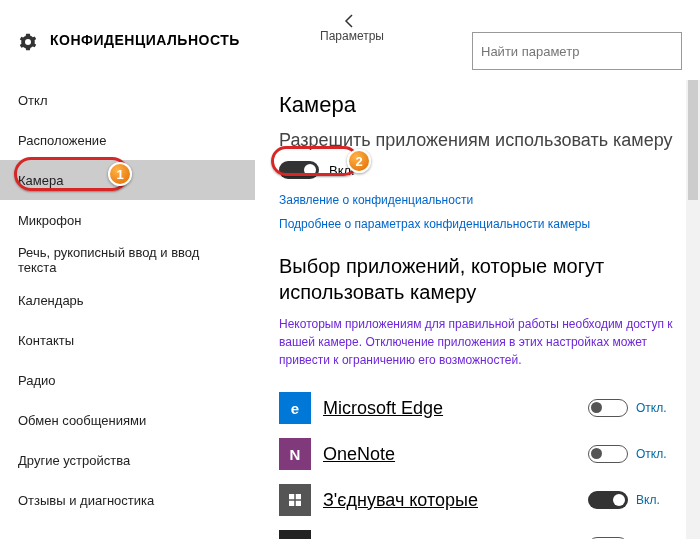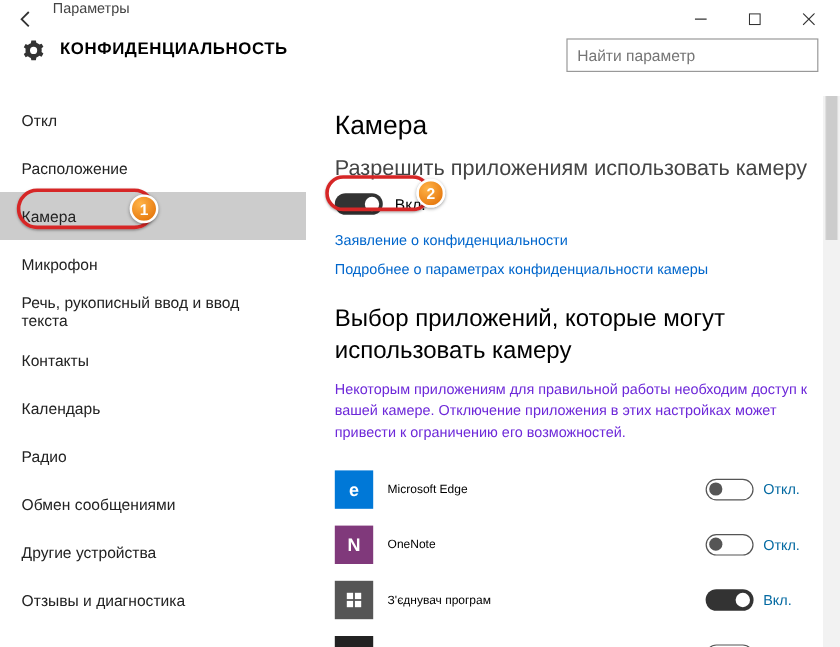--- a/index.html
+++ b/index.html
@@ -1,48 +1,48 @@
 <!DOCTYPE html>
 <html><head>
   <meta charset="utf-8">
   <style>
     * { margin: 0; padding: 0; box-sizing: border-box; font-family: 'Segoe UI', Tahoma, sans-serif; }
     body { background: #fff; font-size: 13px; color: #000; }
     .window { width: 700px; height: 539px; background: #fff; position: relative; overflow: hidden; }
-    .titlebar { height: 32px; display: flex; align-items: flex-start; padding: 0 4px; }
+    .titlebar { height: 32px; display: flex; align-items: center; padding: 13px 4px; flex-direction: column; }
     .back-btn { width: 36px; height: 32px; display: flex; align-items: center; justify-content: center; cursor: pointer; }
     .title-txt { font-size: 12px; color: #444; margin-left: 4px; }
     .winctrl { margin-left: auto; display: flex; }
     .winctrl div { width: 45px; height: 32px; display: flex; align-items: center; justify-content: center; cursor: pointer; }
     .subheader { height: 48px; display: flex; padding: 0 18px; }
     .gear { width: 20px; height: 20px; margin-right: 12px; display: flex; align-items: center; justify-content: center; }
     .page-title { font-size: 14px; font-weight: 600; letter-spacing: 0.5px; text-transform: uppercase; }
     .search-wrap { margin-left: auto; width: 210px; }
-    .search { width: 100%; height: 28px; border: 1px solid #999; padding: 0 8px; font-size: 13px; color: #666; outline: none; }
+    .search { width: 100%; height: 38px; border: 1px solid #999; padding: 0 8px; font-size: 13px; color: #666; outline: none; }
     .body { display: flex; height: calc(539px - 80px); }
     .sidebar { width: 255px; overflow-y: auto; }
     .nav-item { height: 40px; padding: 0 18px; display: flex; align-items: center; font-size: 13px; cursor: pointer; color: #222; }
     .nav-item.selected { background: #ccc; position: relative; }
     .callout-pill { position: absolute; border: 3px solid #d62626; border-radius: 18px; pointer-events: none; box-shadow: 0 1px 2px rgba(0,0,0,.35); }
     .callout-num { position: absolute; width: 24px; height: 24px; border-radius: 50%; background: radial-gradient(circle at 35% 30%, #ffb347, #e06a00); border: 2px solid #fff; color: #fff; font-weight: 700; font-size: 13px; display: flex; align-items: center; justify-content: center; box-shadow: 0 1px 3px rgba(0,0,0,.4); }
     .content { flex: 1; padding: 4px 24px 0 24px; overflow-y: auto; }
     .h1 { font-size: 22px; font-weight: 400; margin: 8px 0 12px 0; }
     .lbl { font-size: 18px; color: #444; margin-bottom: 10px; }
     .toggle-row { display: flex; align-items: center; margin-bottom: 14px; position: relative; }
     .toggle { width: 40px; height: 18px; border-radius: 9px; background: #333; position: relative; cursor: pointer; }
     .toggle.on::after { content: ''; position: absolute; right: 3px; top: 3px; width: 12px; height: 12px; border-radius: 50%; background: #fff; }
     .toggle.off { background: #fff; border: 1.5px solid #555; }
     .toggle.off::after { content: ''; position: absolute; left: 2px; top: 1.5px; width: 11px; height: 11px; border-radius: 50%; background: #555; }
     .toggle-text { margin-left: 10px; font-size: 13px; }
     .link { color: #0066cc; font-size: 12px; margin: 10px 0; cursor: pointer; display: block; }
     .h2 { font-size: 20px; font-weight: 400; margin: 22px 0 10px 0; line-height: 1.3; }
     .desc { font-size: 12px; color: #6d28d9; line-height: 1.5; margin-bottom: 16px; }
     .app-row { display: flex; align-items: center; height: 46px; }
     .app-icon { width: 32px; height: 32px; display: flex; align-items: center; justify-content: center; color: #fff; font-weight: 700; font-size: 15px; margin-right: 12px; flex-shrink: 0; }
-    .app-name { flex: 1; font-size: 10px; }
+    .app-name { flex: 1; font-size: 18px; text-decoration: underline; }
     .app-toggle-wrap { display: flex; align-items: center; }
     .app-toggle-wrap .toggle-text { margin-left: 8px; font-size: 12px; color: #0369a1; width: 40px; }
     .ic-edge { background: #0078d7; }
     .ic-onenote { background: #80397b; }
     .ic-connect { background: #555; }
     .ic-maps { background: #222; }
     .scrollbar { position: absolute; right: 0; top: 80px; bottom: 0; width: 14px; background: #f2f2f2; }
     .thumb { position: absolute; top: 0; left: 2px; right: 2px; height: 120px; background: #ccc; }
     .ic-on svg { width: 18px; height: 18px; }
   </style>
@@ -90,22 +90,22 @@
     </div>
   </div>
 
   <div class="body">
     <div class="sidebar">
       <div class="nav-item">Откл</div>
       <div class="nav-item">Расположение</div>
       <div class="nav-item selected">Камера</div>
       <div class="nav-item">Микрофон</div>
       <div class="nav-item">Речь, рукописный ввод и ввод текста</div>
+      <div class="nav-item">Календарь</div>
       <div class="nav-item">Контакты</div>
-      <div class="nav-item">Календарь</div>
       <div class="nav-item">Радио</div>
       <div class="nav-item">Обмен сообщениями</div>
       <div class="nav-item">Другие устройства</div>
       <div class="nav-item">Отзывы и диагностика</div>
 
     </div>
 
     <div class="content">
       <div class="h1">Камера</div>
       <div class="lbl">Разрешить приложениям использовать камеру</div>
@@ -141,21 +141,21 @@
 
       <div class="app-row">
         <div class="app-icon ic-connect ic-on">
           <svg viewBox="0 0 24 24">
               <rect x="4" y="4" width="7" height="7" fill="#fff"></rect>
               <rect x="13" y="4" width="7" height="7" fill="#fff"></rect>
               <rect x="4" y="13" width="7" height="7" fill="#fff"></rect>
               <rect x="13" y="13" width="7" height="7" fill="#fff"></rect>
             </svg>
         </div>
-        <div class="app-name">З'єднувач програм</div>
+        <div class="app-name">З'єднувач которые</div>
         <div class="app-toggle-wrap">
           <div class="toggle on"></div>
           <div class="toggle-text">Вкл.</div>
         </div>
       </div>
 
       <div class="app-row">
         <div class="app-icon ic-maps ic-on">
           <svg viewBox="0 0 24 24">
               <circle cx="12" cy="12" r="8" fill="none" stroke="#fff" stroke-width="2"></circle>

